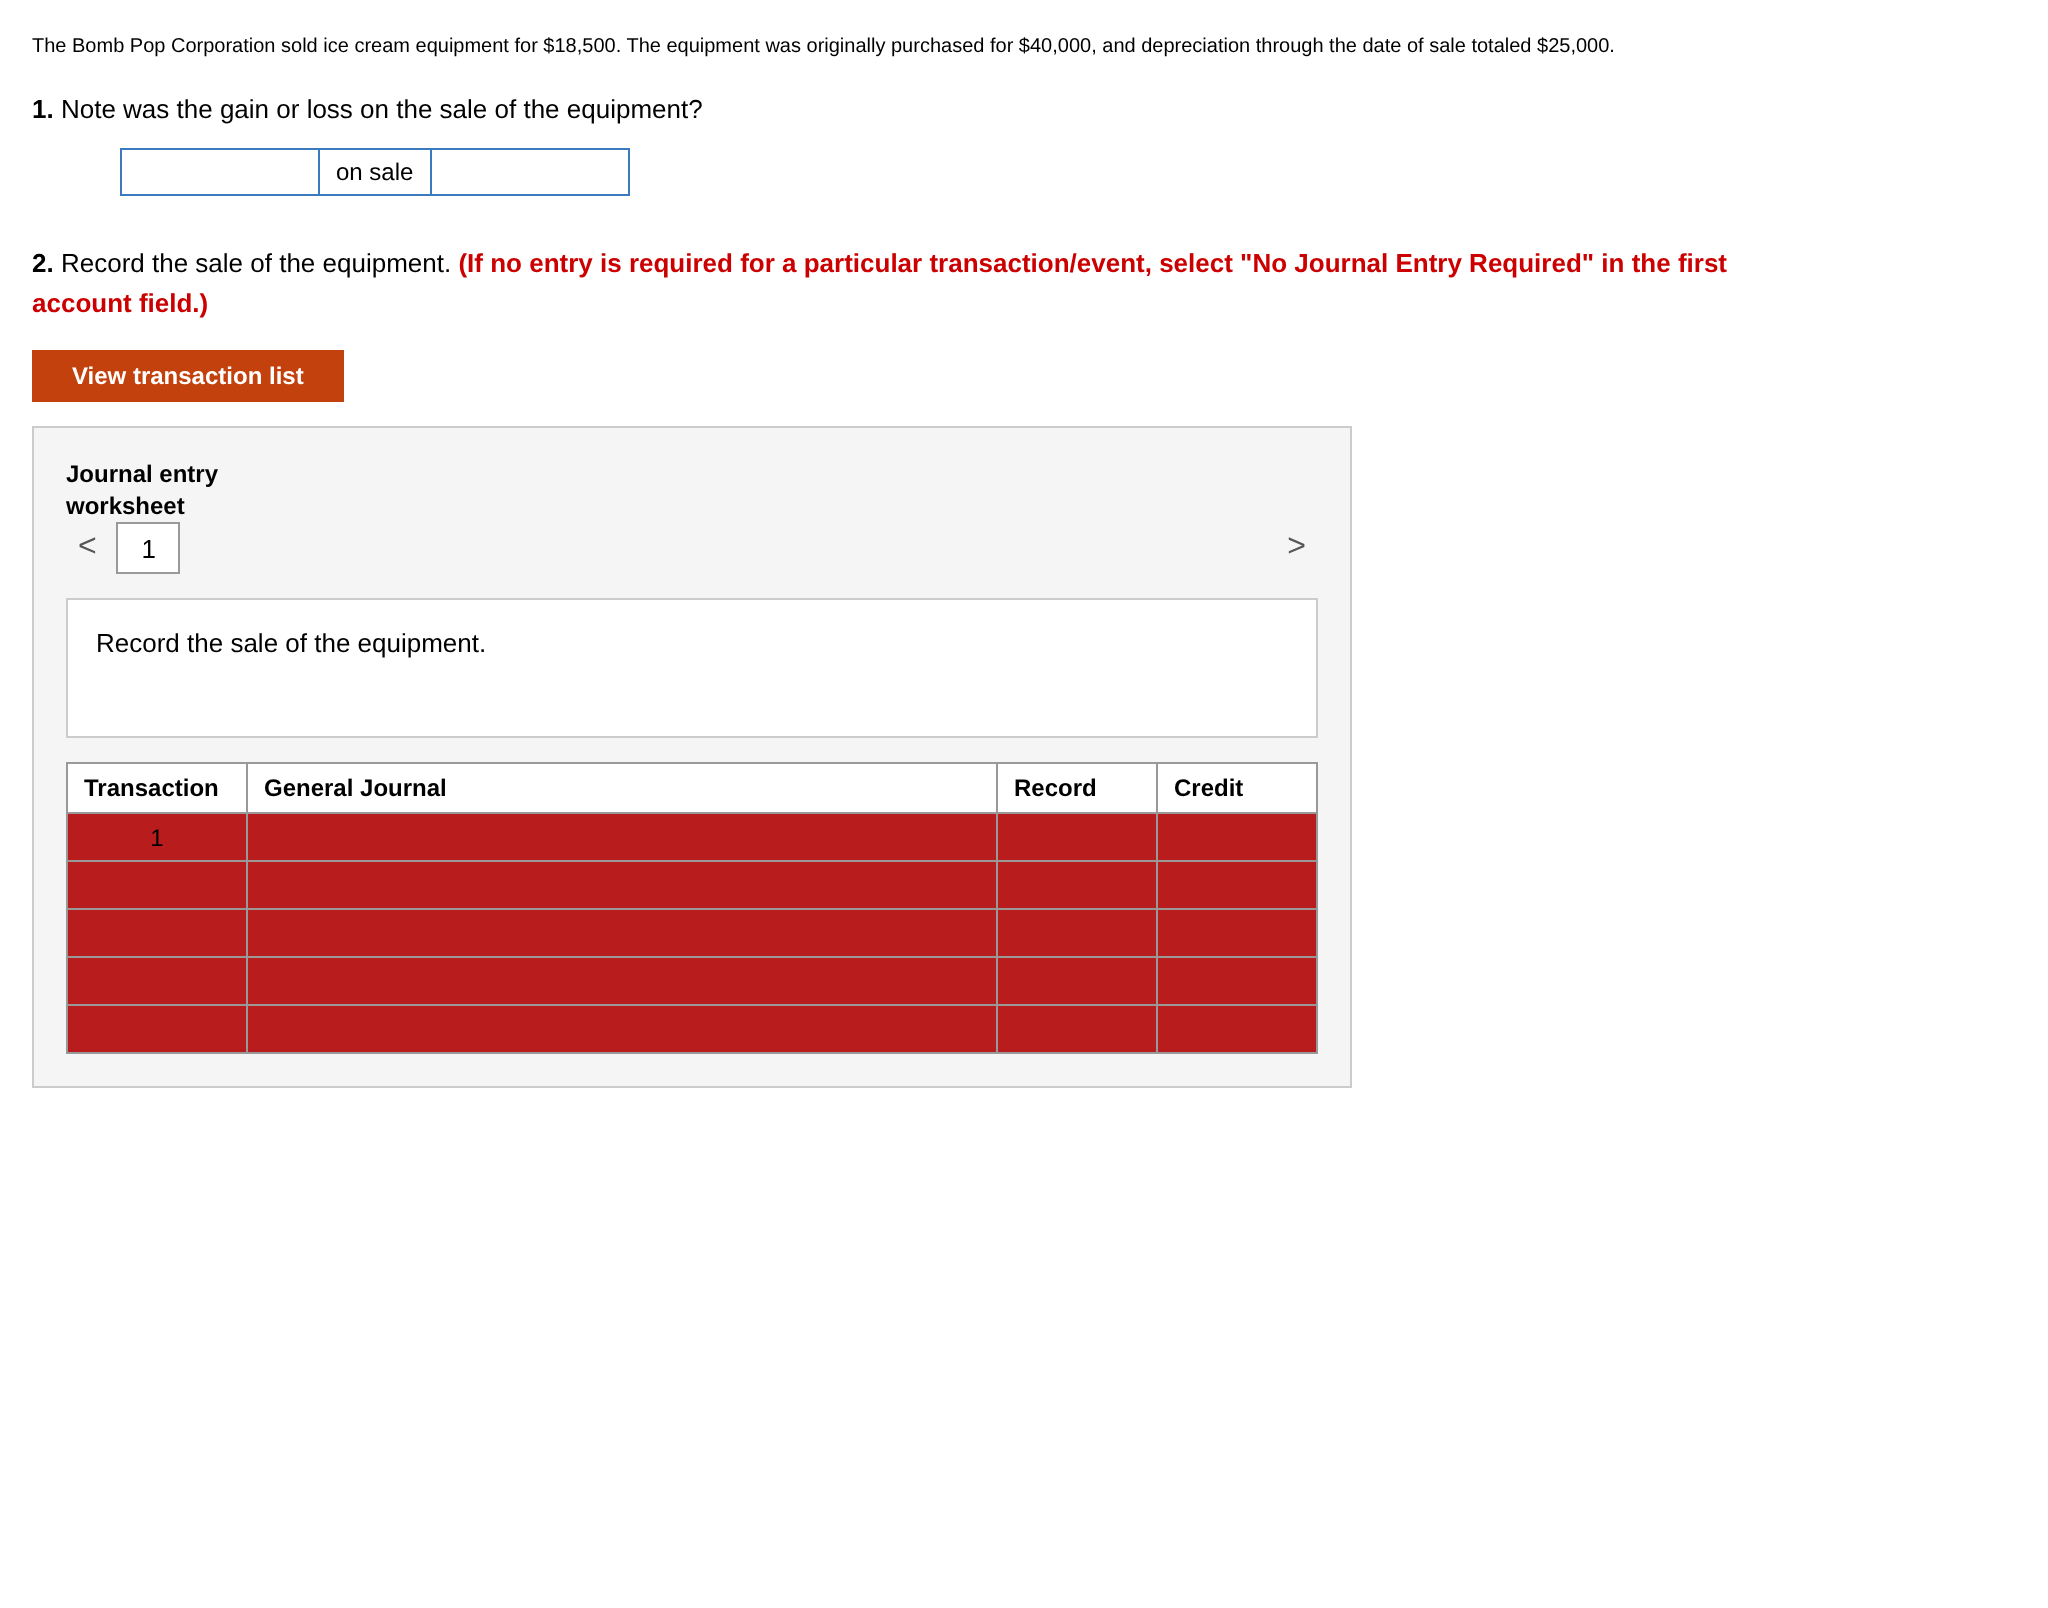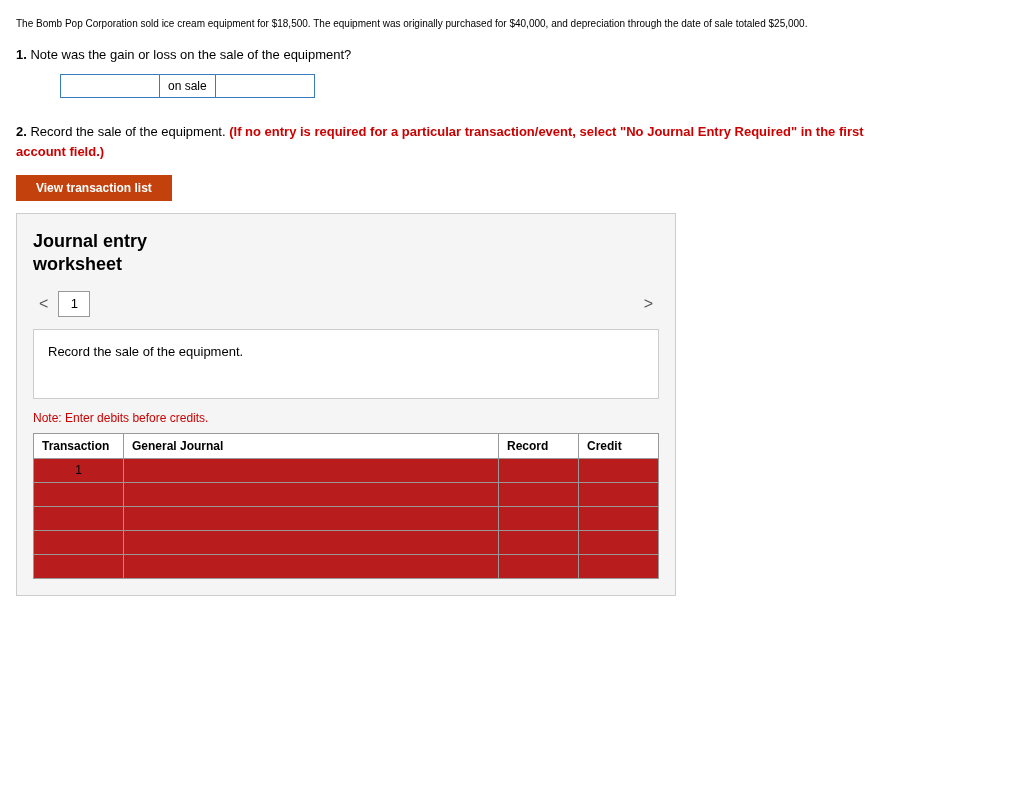--- a/index.html
+++ b/index.html
@@ -83,23 +83,22 @@
       margin-bottom: 12px;
       font-weight: bold;
     }
     .worksheet-container {
       border: 1px solid #ccc;
       background: #f5f5f5;
       padding: 16px;
       width: 660px;
     }
     .worksheet-title {
-      font-size: 18px;
-      font-weight: bold;
-      margin-bottom: 14px;
+      font-size: 12px;
+      font-weight: bold;
       line-height: 1.3;
     }
     .nav-row {
       display: flex;
       align-items: center;
       margin-bottom: 12px;
       justify-content: space-between;
     }
     .nav-left {
       display: flex;
@@ -232,21 +231,20 @@
       <button class="nav-arrow">&lt;</button>
       <div class="page-num-box">1</div>
     </div>
     <button class="nav-arrow nav-right">&gt;</button>
   </div>
 
   <div class="record-box">
     <span>Record the sale of the equipment.</span>
   </div>
 
-  <p class="note-text">Note: Enter debits before credits.</p>
 
   <table class="journal-table">
     <thead>
       <tr>
         <th class="col-transaction">Transaction</th>
         <th class="col-general center">General Journal</th>
         <th class="col-debit center">Record</th>
         <th class="col-credit center">Credit</th>
       </tr>
     </thead>

